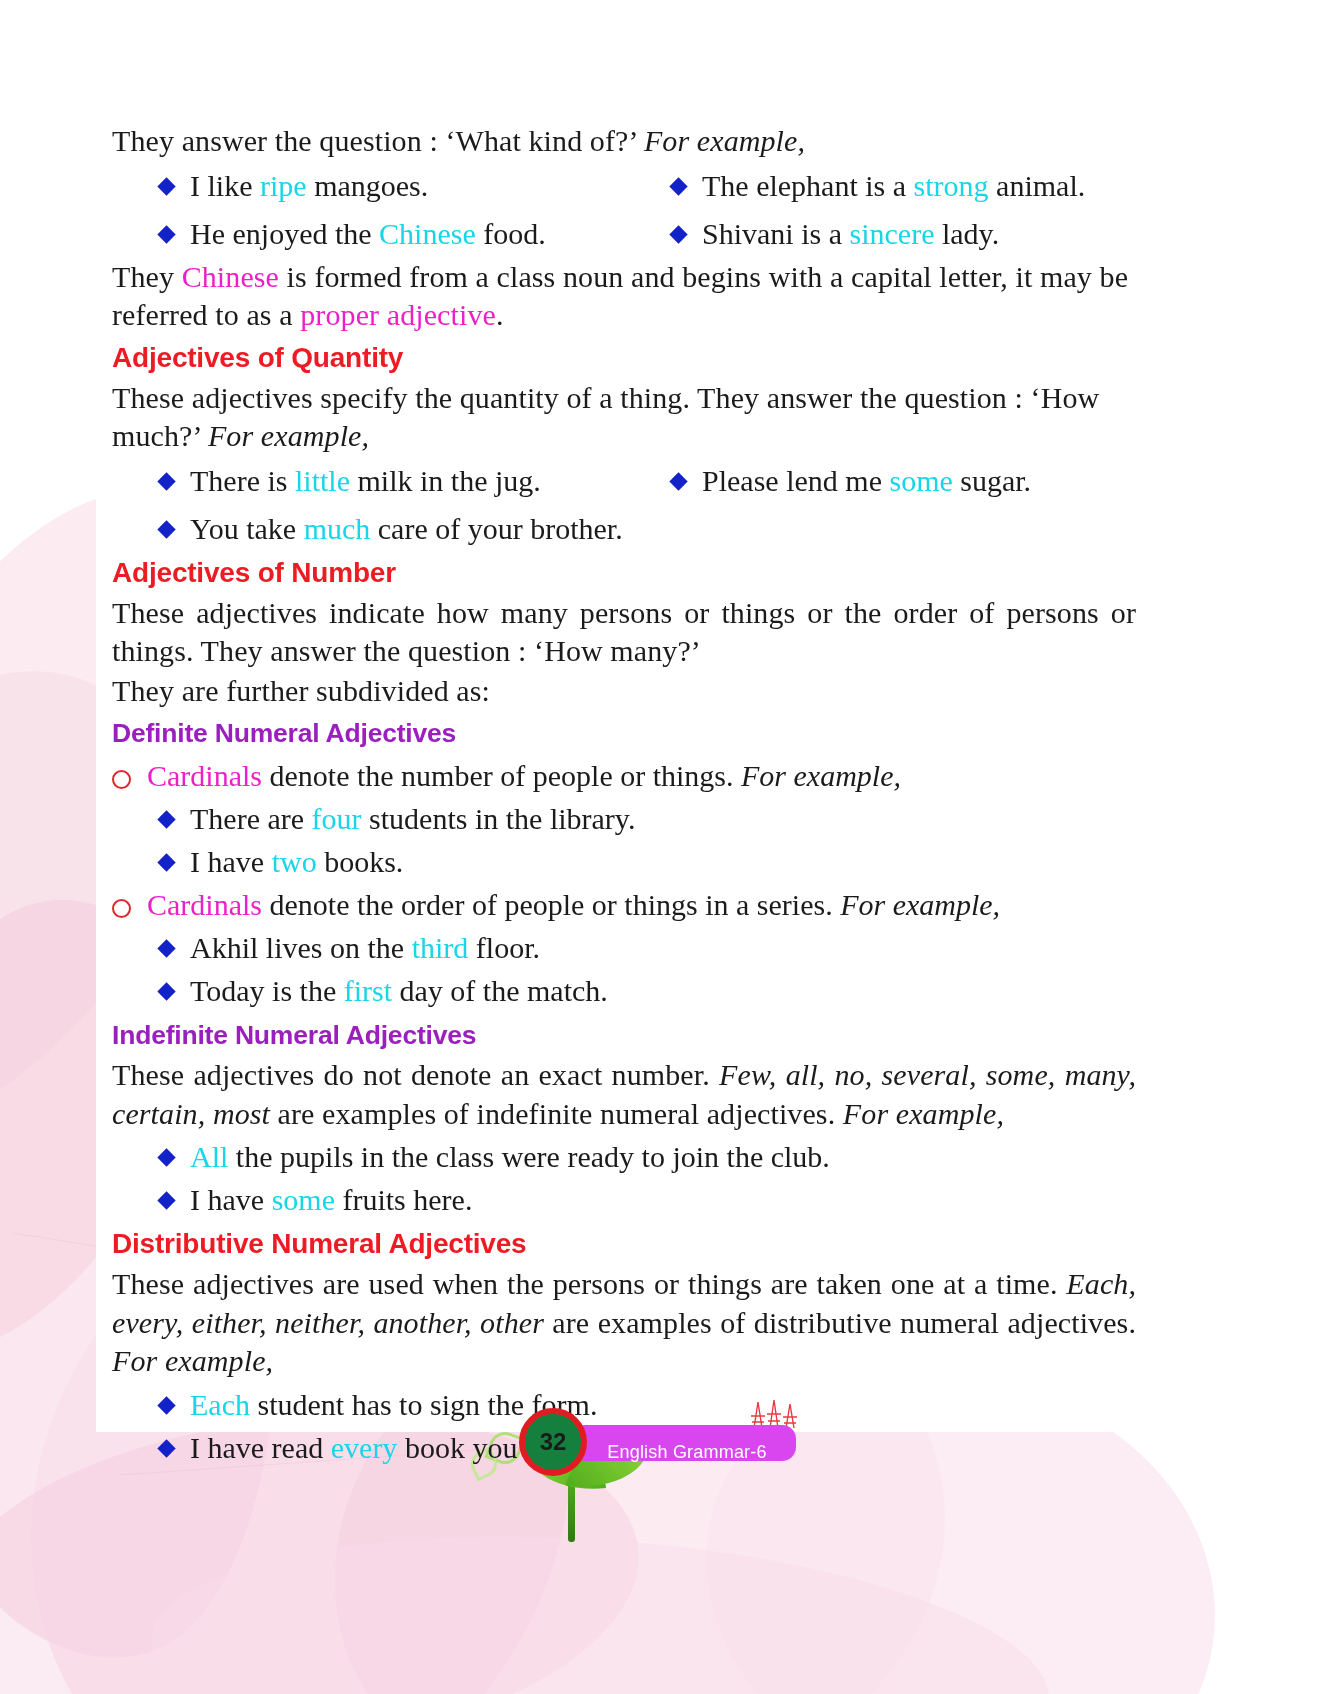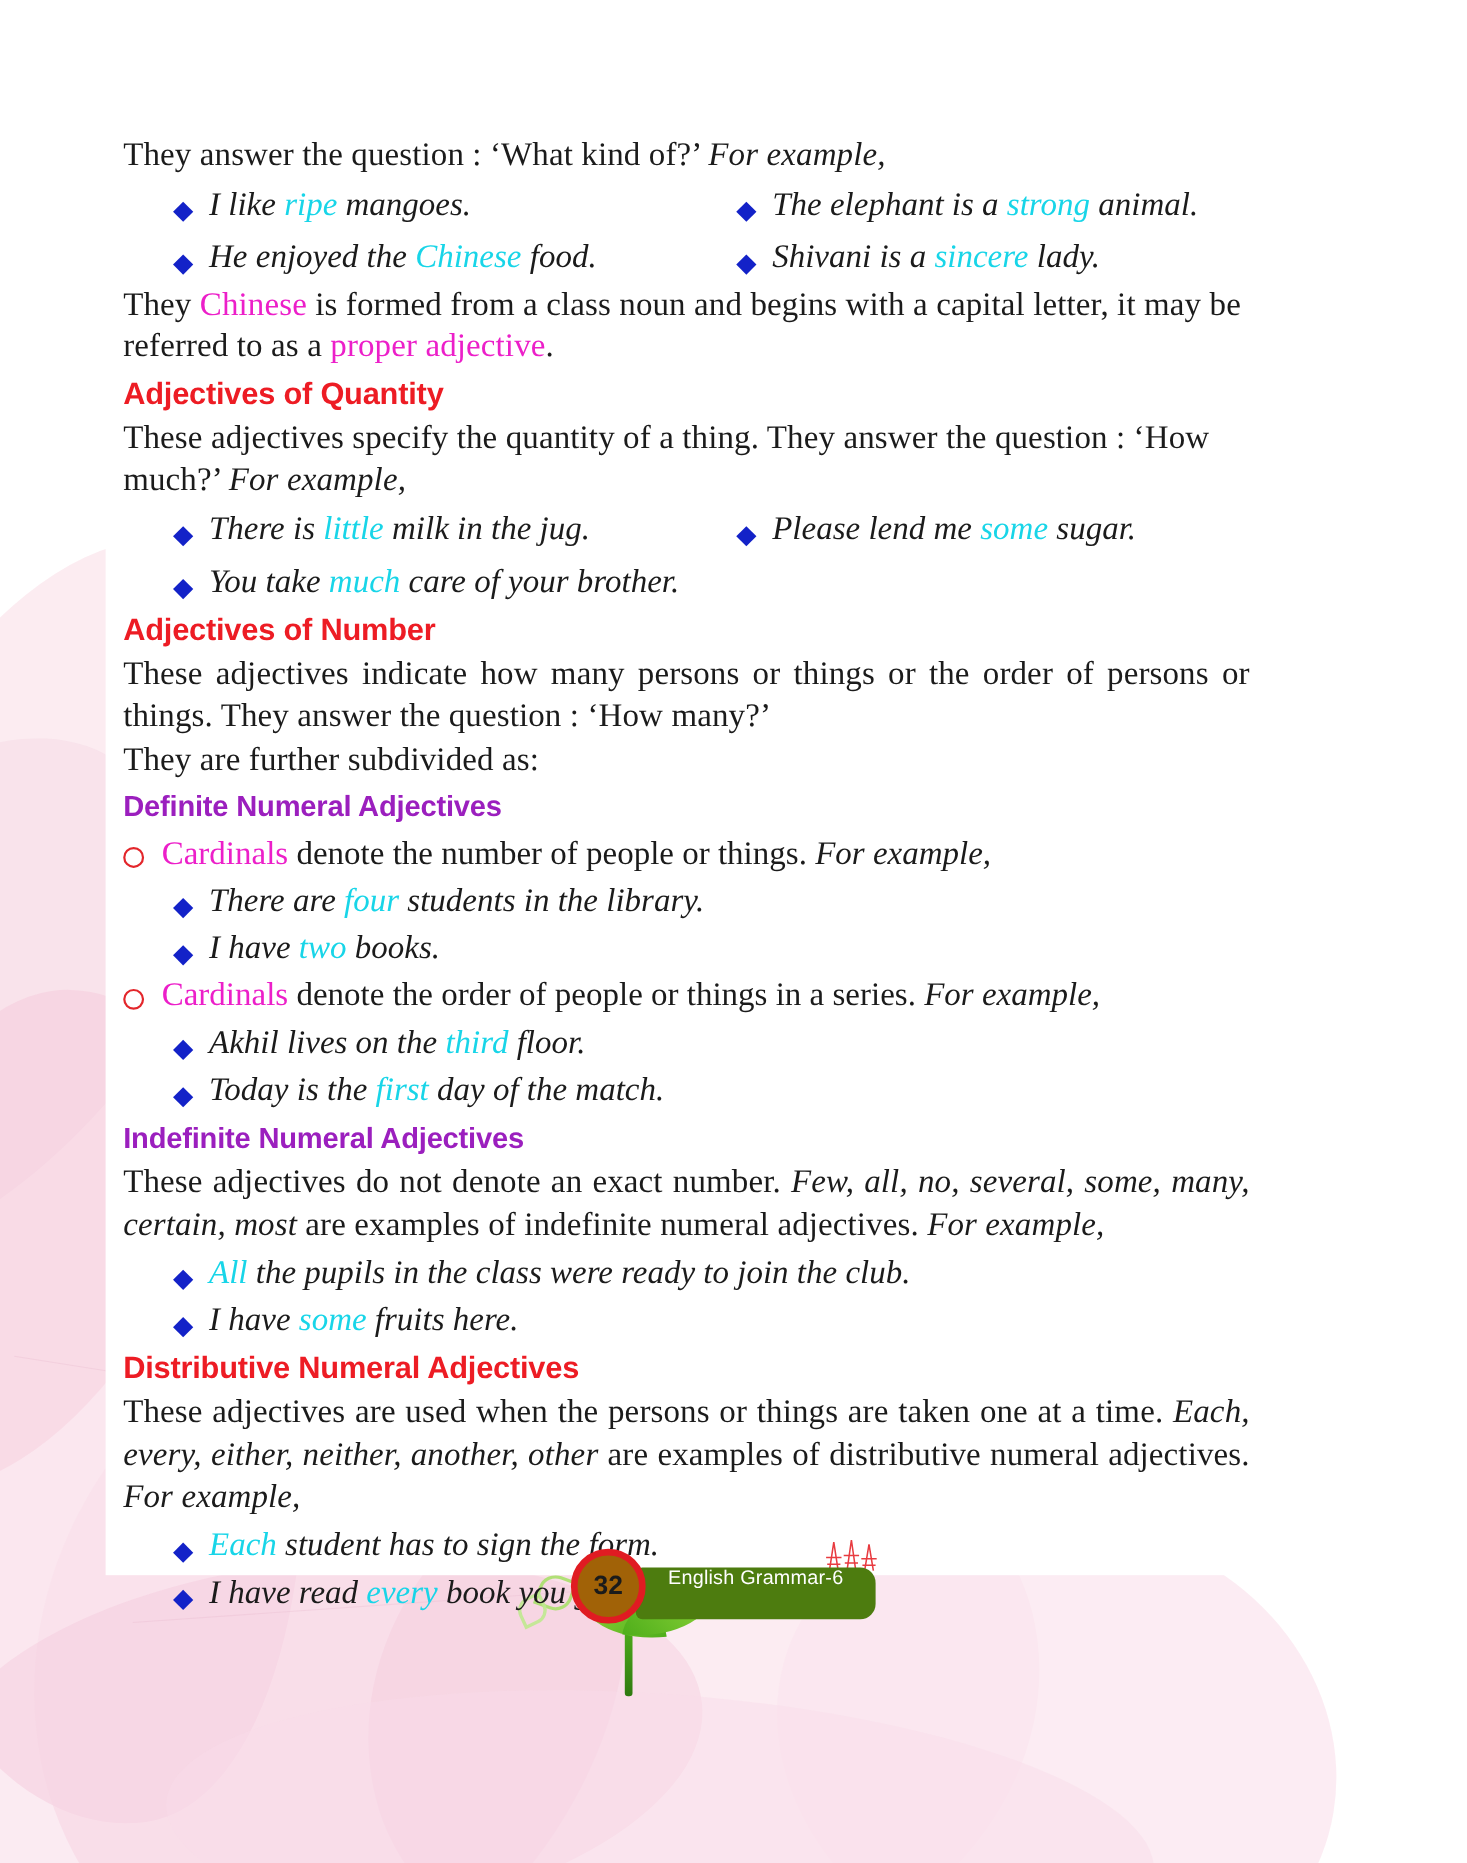--- a/index.html
+++ b/index.html
@@ -68,21 +68,21 @@
   .cy{color:#18d5e8;}
   .mg{color:#ec1fc9;}
   .it{font-style:italic;margin-top:19px;}
 
   
   .row2{display:flex;width:100%;}
   .row2 > .col{display:flex;align-items:flex-start;}
   .row2 > .colL{width:560px;}
   .row2 > .colR{flex:1;}
 
-  .bullet-line{display:flex;align-items:center;margin:5px 0 5px 0;font-style:italic;}
+  .bullet-line{display:flex;align-items:flex-start;margin:5px 0 5px 0;}
   .bullet-line .txt{font-size:30px;line-height:38px;color:#1b1b1b;}
 
   .dia{
     width:13px;height:13px;background:#1322c8;
     transform:rotate(45deg);flex:0 0 auto;
     margin-top:13px;margin-right:17px;
   }
   .ind1{margin-left:48px;}
   .ind2{margin-left:48px;}
 
@@ -107,31 +107,31 @@
         background:linear-gradient(180deg,#4fae1b,#2f7a10);border-radius:3px;}
   .sprout{position:absolute;left:489px;top:1432px;width:26px;height:26px;
           border:3px solid #a8e06a;border-radius:50% 0 50% 0;transform:rotate(20deg);
           opacity:.9;}
   .sprout2{position:absolute;left:471px;top:1451px;width:20px;height:20px;
           border:3px solid #bfe98f;border-radius:50% 0 50% 0;transform:rotate(-25deg);
           opacity:.9;}
 
   .pagering{
     position:absolute;left:519px;top:1408px;width:56px;height:56px;
-    border:6px solid #e01b22;border-radius:50%;background:#a16207;
+    border:6px solid #e01b22;border-radius:50%;background:#15803d;
     display:flex;align-items:center;justify-content:center;
   }
   .pagenum{
     font-family:"Liberation Sans", sans-serif;font-weight:bold;
     font-size:24px;color:#1b1b1b;line-height:1;
   }
   .banner{
-    position:absolute;left:578px;top:1425px;height:47px;width:218px;
-    background:#4d7c0f;border-radius:6px 14px 14px 6px;
-    display:flex;align-items:flex-start;justify-content:center;
+    position:absolute;left:578px;top:1425px;height:36px;width:218px;
+    background:#d946ef;border-radius:6px 14px 14px 6px;
+    display:flex;align-items:flex-end;justify-content:center;
   }
   .banner .btxt{
     font-family:"Liberation Sans", sans-serif;font-size:18px;color:#ffffff;
     letter-spacing:.2px;line-height:1;
   }
   .antenna{position:absolute;left:746px;top:1398px;width:60px;height:30px;opacity:.85;}
 </style>
 </head>
 <body>
 

